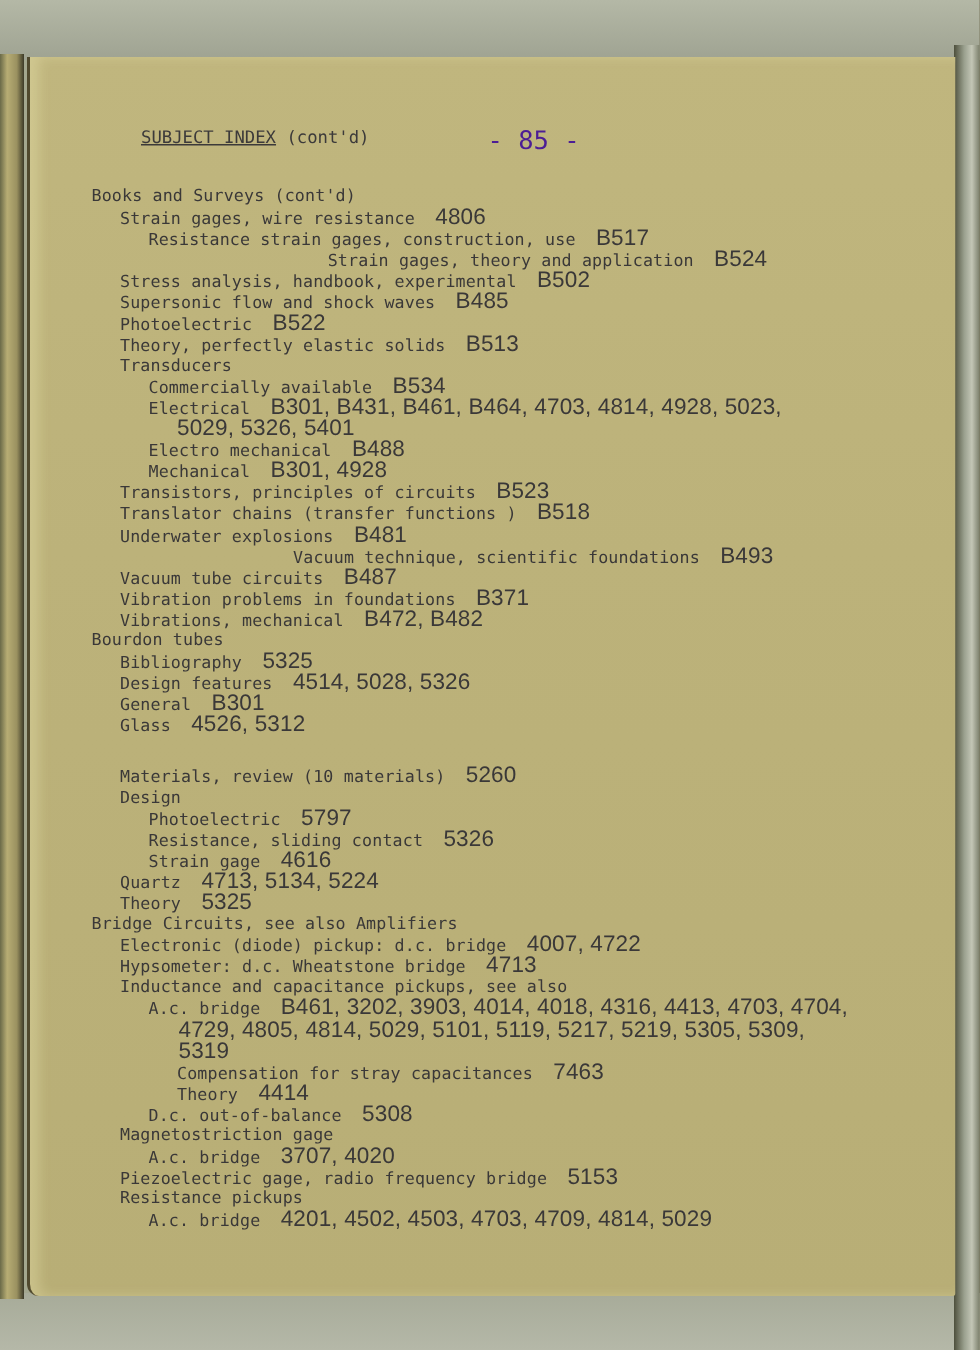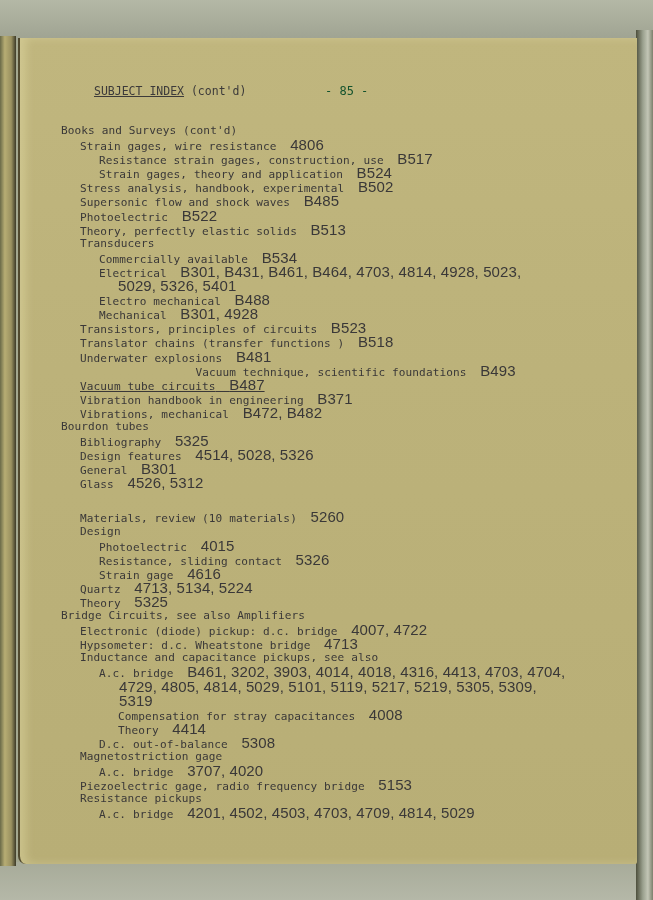--- a/index.html
+++ b/index.html
@@ -29,21 +29,21 @@
     background: linear-gradient(180deg, #c0b67e 0%, #bcb27a 40%, #b8ae76 100%);
     border-left: 2px solid #50492e;
     box-shadow: inset 6px 0 8px rgba(255,250,200,0.25);
     border-radius: 0 0 2px 8px;
   }
   .header {
     position: absolute; left: 94px; top: 84px;
     font-size: 11.5px; color: #3c3a3a; white-space: pre;
   }
   .header .title { text-decoration: underline; }
-  .page-num { position: absolute; left: 325px; top: 84px; font-size: 12px; color: #14532d; white-space: pre; }
+  .page-num { position: absolute; left: 325px; top: 84px; font-size: 17px; color: #4c1d95; white-space: pre; }
   .entries {
     position: absolute; left: 61px; top: 124px; width: 570px;
   }
   .line {
     height: 14.1px; line-height: 14.1px; font-size: 11.1px;
     color: #3a3838; white-space: pre; letter-spacing: 0.1px;
   }
   .ref { font-family: "Liberation Sans", sans-serif; font-size: 15px; color: #3a3838; }
 </style>
 </head>
@@ -56,58 +56,58 @@
 
 <div class="paper"></div>
 
 <div class="header"><span class="title">SUBJECT INDEX</span><span> (cont'd)</span></div>
 <div class="page-num">- 85 -</div>
 
 <div class="entries" id="entries">
     <div class="line" style="padding-left: 0px;"><span>Books and Surveys (cont'd)</span></div>
     <div class="line" style="padding-left: 19px;"><span>Strain gages, wire resistance</span><span>  </span><span class="ref">4806</span></div>
     <div class="line" style="padding-left: 38px;"><span>Resistance strain gages, construction, use</span><span>  </span><span class="ref">B517</span></div>
-    <div class="line" style="padding-left: 38px;"><span>Strain gages, theory and application</span><span>  </span><span class="ref">B524</span></div>
+    <div class="line" style="padding-left: 38px; text-align: center;"><span>Strain gages, theory and application</span><span>  </span><span class="ref">B524</span></div>
     <div class="line" style="padding-left: 19px;"><span>Stress analysis, handbook, experimental</span><span>  </span><span class="ref">B502</span></div>
     <div class="line" style="padding-left: 19px;"><span>Supersonic flow and shock waves</span><span>  </span><span class="ref">B485</span></div>
     <div class="line" style="padding-left: 19px;"><span>Photoelectric</span><span>  </span><span class="ref">B522</span></div>
     <div class="line" style="padding-left: 19px;"><span>Theory, perfectly elastic solids</span><span>  </span><span class="ref">B513</span></div>
     <div class="line" style="padding-left: 19px;"><span>Transducers</span></div>
     <div class="line" style="padding-left: 38px;"><span>Commercially available</span><span>  </span><span class="ref">B534</span></div>
     <div class="line" style="padding-left: 38px;"><span>Electrical</span><span>  </span><span class="ref">B301, B431, B461, B464, 4703, 4814, 4928, 5023,</span></div>
     <div class="line" style="padding-left: 57px;"><span></span><span></span><span class="ref">5029, 5326, 5401</span></div>
     <div class="line" style="padding-left: 38px;"><span>Electro mechanical</span><span>  </span><span class="ref">B488</span></div>
     <div class="line" style="padding-left: 38px;"><span>Mechanical</span><span>  </span><span class="ref">B301, 4928</span></div>
     <div class="line" style="padding-left: 19px;"><span>Transistors, principles of circuits</span><span>  </span><span class="ref">B523</span></div>
     <div class="line" style="padding-left: 19px;"><span>Translator chains (transfer functions )</span><span>  </span><span class="ref">B518</span></div>
     <div class="line" style="padding-left: 19px;"><span>Underwater explosions</span><span>  </span><span class="ref">B481</span></div>
     <div class="line" style="padding-left: 19px; text-align: center;"><span>Vacuum technique, scientific foundations</span><span>  </span><span class="ref">B493</span></div>
-    <div class="line" style="padding-left: 19px; text-decoration: underline;"><span>Vacuum tube circuits</span><span>  </span><span class="ref">B487</span></div>
-    <div class="line" style="padding-left: 19px;"><span>Vibration handbook in engineering</span><span>  </span><span class="ref">B371</span></div>
+    <div class="line" style="padding-left: 19px;"><span>Vacuum tube circuits</span><span>  </span><span class="ref">B487</span></div>
+    <div class="line" style="padding-left: 19px;"><span>Vibration problems in foundations</span><span>  </span><span class="ref">B371</span></div>
     <div class="line" style="padding-left: 19px;"><span>Vibrations, mechanical</span><span>  </span><span class="ref">B472, B482</span></div>
     <div class="line" style="padding-left: 0px;"><span>Bourdon tubes</span></div>
     <div class="line" style="padding-left: 19px;"><span>Bibliography</span><span>  </span><span class="ref">5325</span></div>
     <div class="line" style="padding-left: 19px;"><span>Design features</span><span>  </span><span class="ref">4514, 5028, 5326</span></div>
     <div class="line" style="padding-left: 19px;"><span>General</span><span>  </span><span class="ref">B301</span></div>
     <div class="line" style="padding-left: 19px;"><span>Glass</span><span>  </span><span class="ref">4526, 5312</span></div>
     <div class="line" style="padding-left: 19px; margin-top: 20px;"><span>Materials, review (10 materials)</span><span>  </span><span class="ref">5260</span></div>
     <div class="line" style="padding-left: 19px;"><span>Design</span></div>
-    <div class="line" style="padding-left: 38px;"><span>Photoelectric</span><span>  </span><span class="ref">4015</span></div>
+    <div class="line" style="padding-left: 38px;"><span>Photoelectric</span><span>  </span><span class="ref">5797</span></div>
     <div class="line" style="padding-left: 38px;"><span>Resistance, sliding contact</span><span>  </span><span class="ref">5326</span></div>
     <div class="line" style="padding-left: 38px;"><span>Strain gage</span><span>  </span><span class="ref">4616</span></div>
     <div class="line" style="padding-left: 19px;"><span>Quartz</span><span>  </span><span class="ref">4713, 5134, 5224</span></div>
     <div class="line" style="padding-left: 19px;"><span>Theory</span><span>  </span><span class="ref">5325</span></div>
     <div class="line" style="padding-left: 0px;"><span>Bridge Circuits, see also Amplifiers</span></div>
     <div class="line" style="padding-left: 19px;"><span>Electronic (diode) pickup: d.c. bridge</span><span>  </span><span class="ref">4007, 4722</span></div>
     <div class="line" style="padding-left: 19px;"><span>Hypsometer: d.c. Wheatstone bridge</span><span>  </span><span class="ref">4713</span></div>
     <div class="line" style="padding-left: 19px;"><span>Inductance and capacitance pickups, see also</span></div>
     <div class="line" style="padding-left: 38px;"><span>A.c. bridge</span><span>  </span><span class="ref">B461, 3202, 3903, 4014, 4018, 4316, 4413, 4703, 4704,</span></div>
     <div class="line" style="padding-left: 58px;"><span></span><span></span><span class="ref">4729, 4805, 4814, 5029, 5101, 5119, 5217, 5219, 5305, 5309,</span></div>
     <div class="line" style="padding-left: 58px;"><span></span><span></span><span class="ref">5319</span></div>
-    <div class="line" style="padding-left: 57px;"><span>Compensation for stray capacitances</span><span>  </span><span class="ref">4008</span></div>
+    <div class="line" style="padding-left: 57px;"><span>Compensation for stray capacitances</span><span>  </span><span class="ref">7463</span></div>
     <div class="line" style="padding-left: 57px;"><span>Theory</span><span>  </span><span class="ref">4414</span></div>
     <div class="line" style="padding-left: 38px;"><span>D.c. out-of-balance</span><span>  </span><span class="ref">5308</span></div>
     <div class="line" style="padding-left: 19px;"><span>Magnetostriction gage</span></div>
     <div class="line" style="padding-left: 38px;"><span>A.c. bridge</span><span>  </span><span class="ref">3707, 4020</span></div>
     <div class="line" style="padding-left: 19px;"><span>Piezoelectric gage, radio frequency bridge</span><span>  </span><span class="ref">5153</span></div>
     <div class="line" style="padding-left: 19px;"><span>Resistance pickups</span></div>
     <div class="line" style="padding-left: 38px;"><span>A.c. bridge</span><span>  </span><span class="ref">4201, 4502, 4503, 4703, 4709, 4814, 5029</span></div>
   </div>
 
 </body></html>

